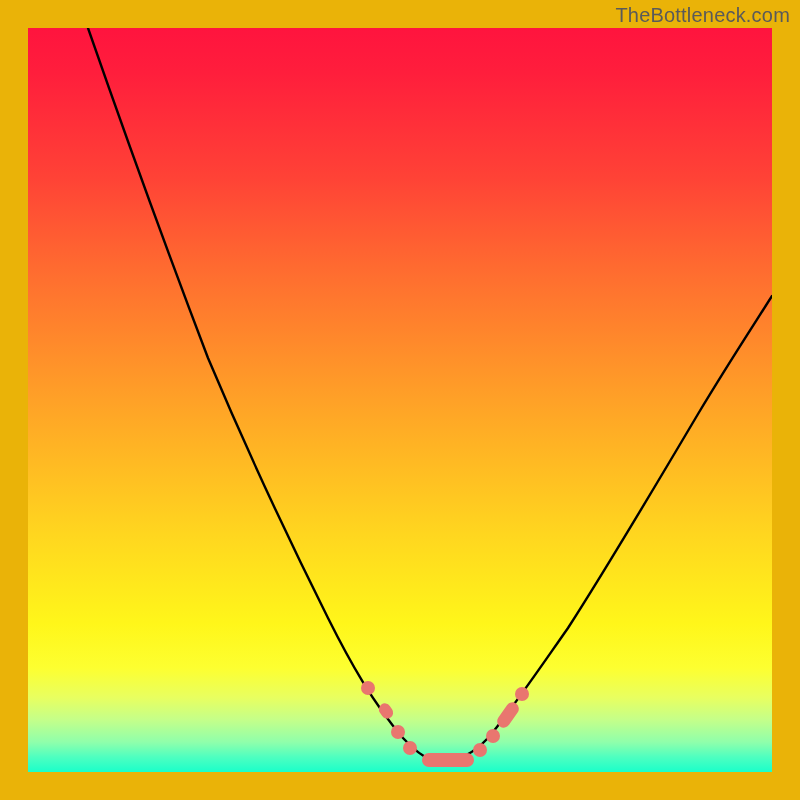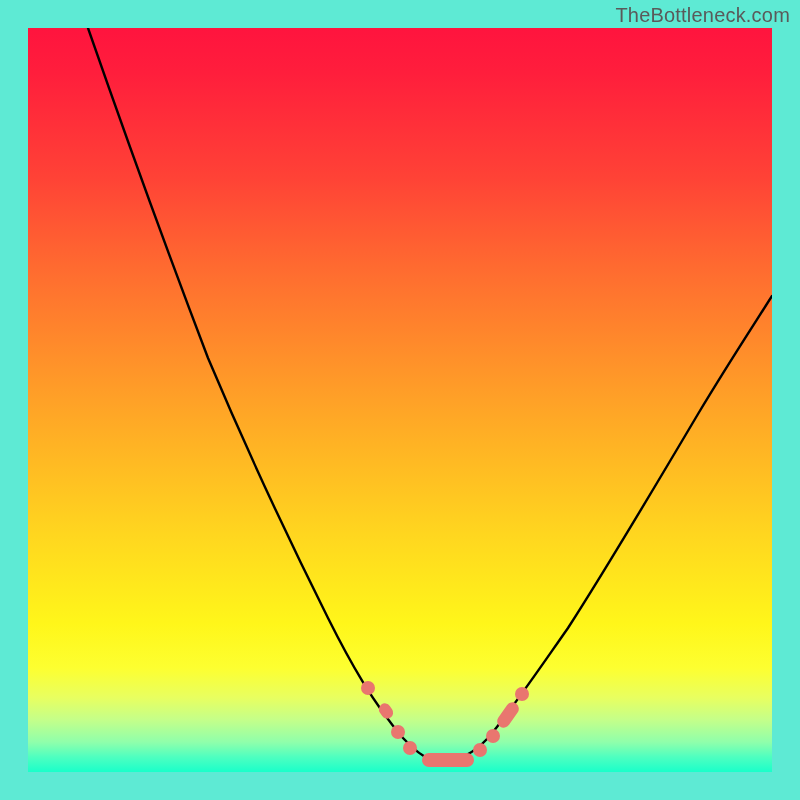--- a/index.html
+++ b/index.html
@@ -7,21 +7,21 @@
     padding: 0;
     width: 800px;
     height: 800px;
     overflow: hidden;
     background: #000;
     font-family: Arial, Helvetica, sans-serif;
   }
   .frame {
     position: absolute;
     inset: 0;
-    background: #5eead4;
+    background: #eab308;
   }
   .plot {
     position: absolute;
     left: 28px;
     top: 28px;
     width: 744px;
     height: 744px;
     overflow: hidden;
   }
   .gradient {

